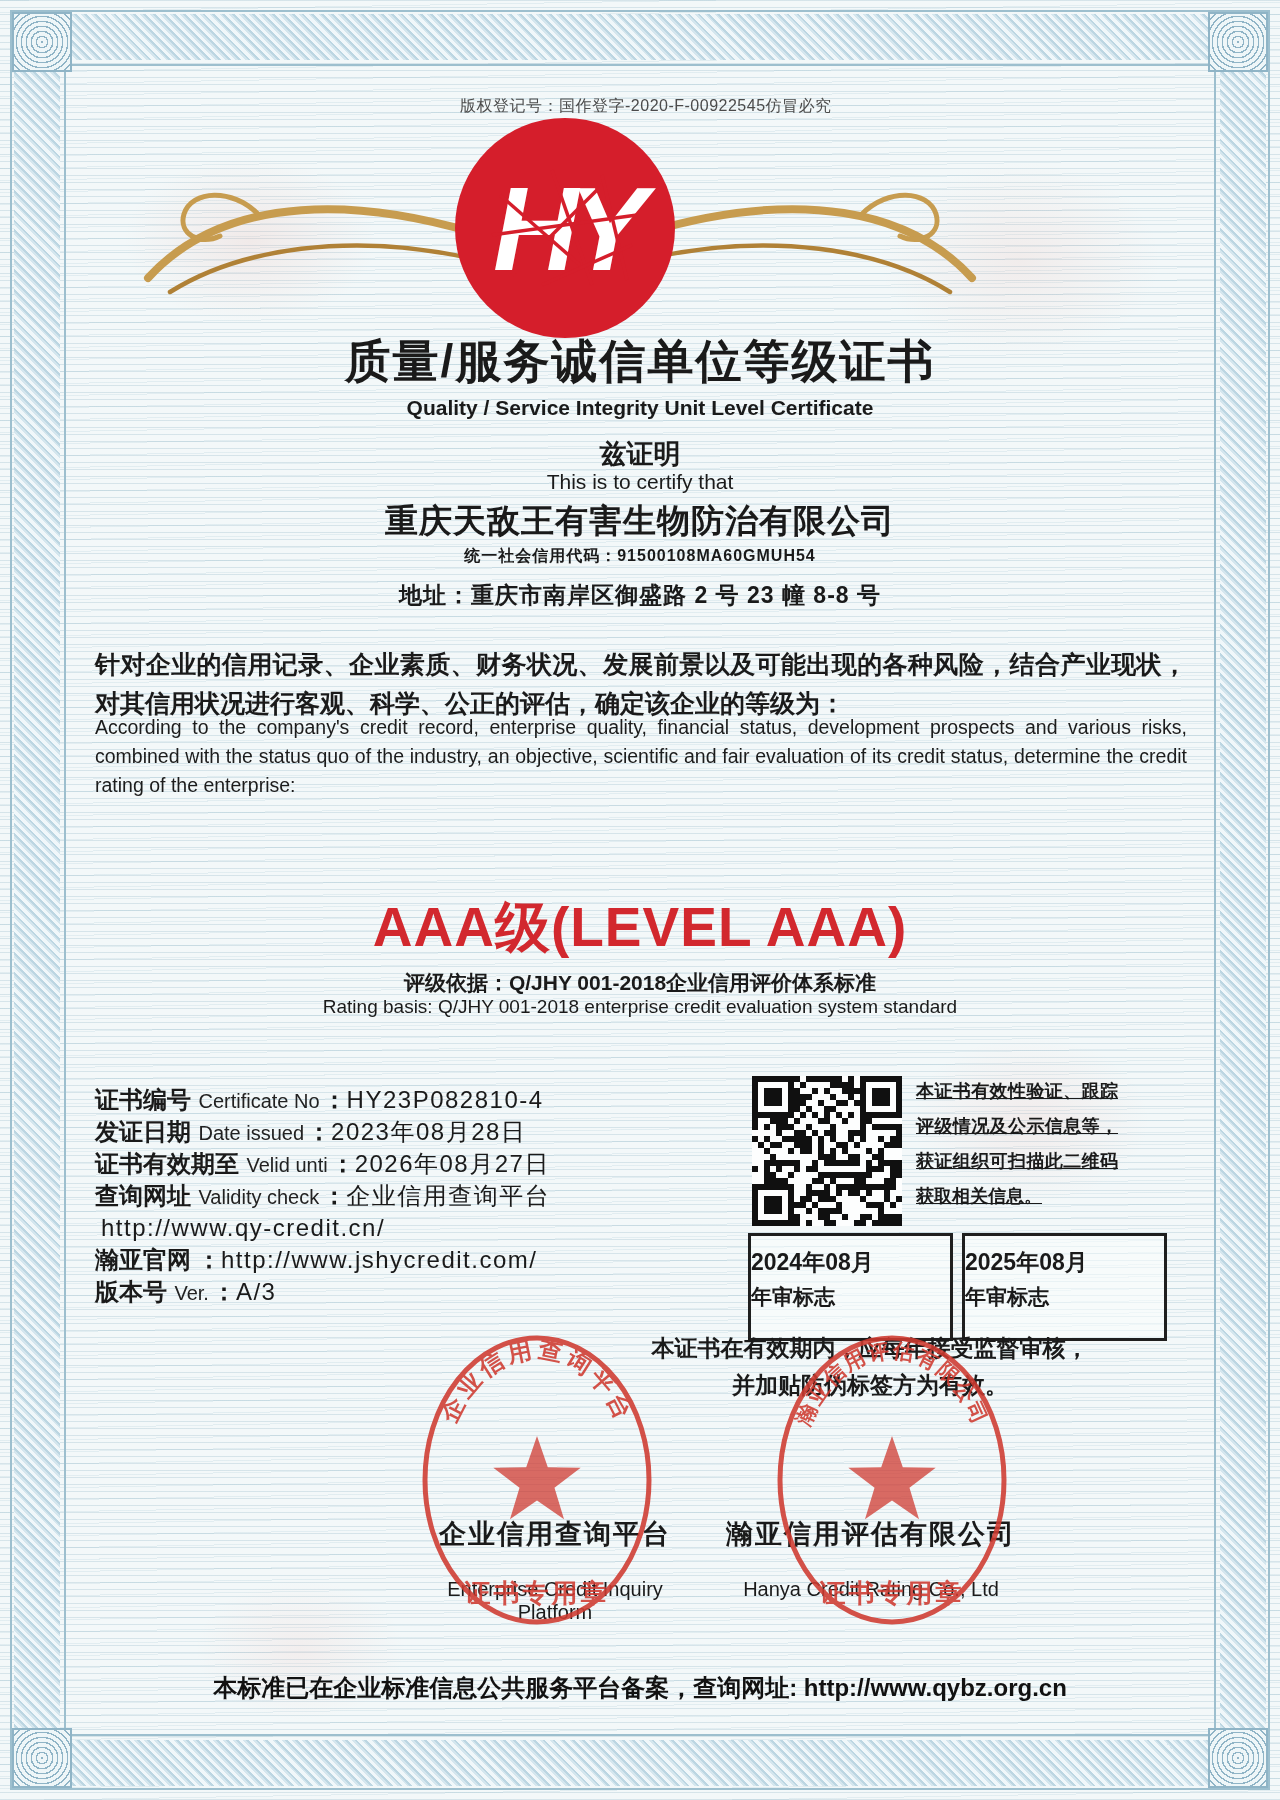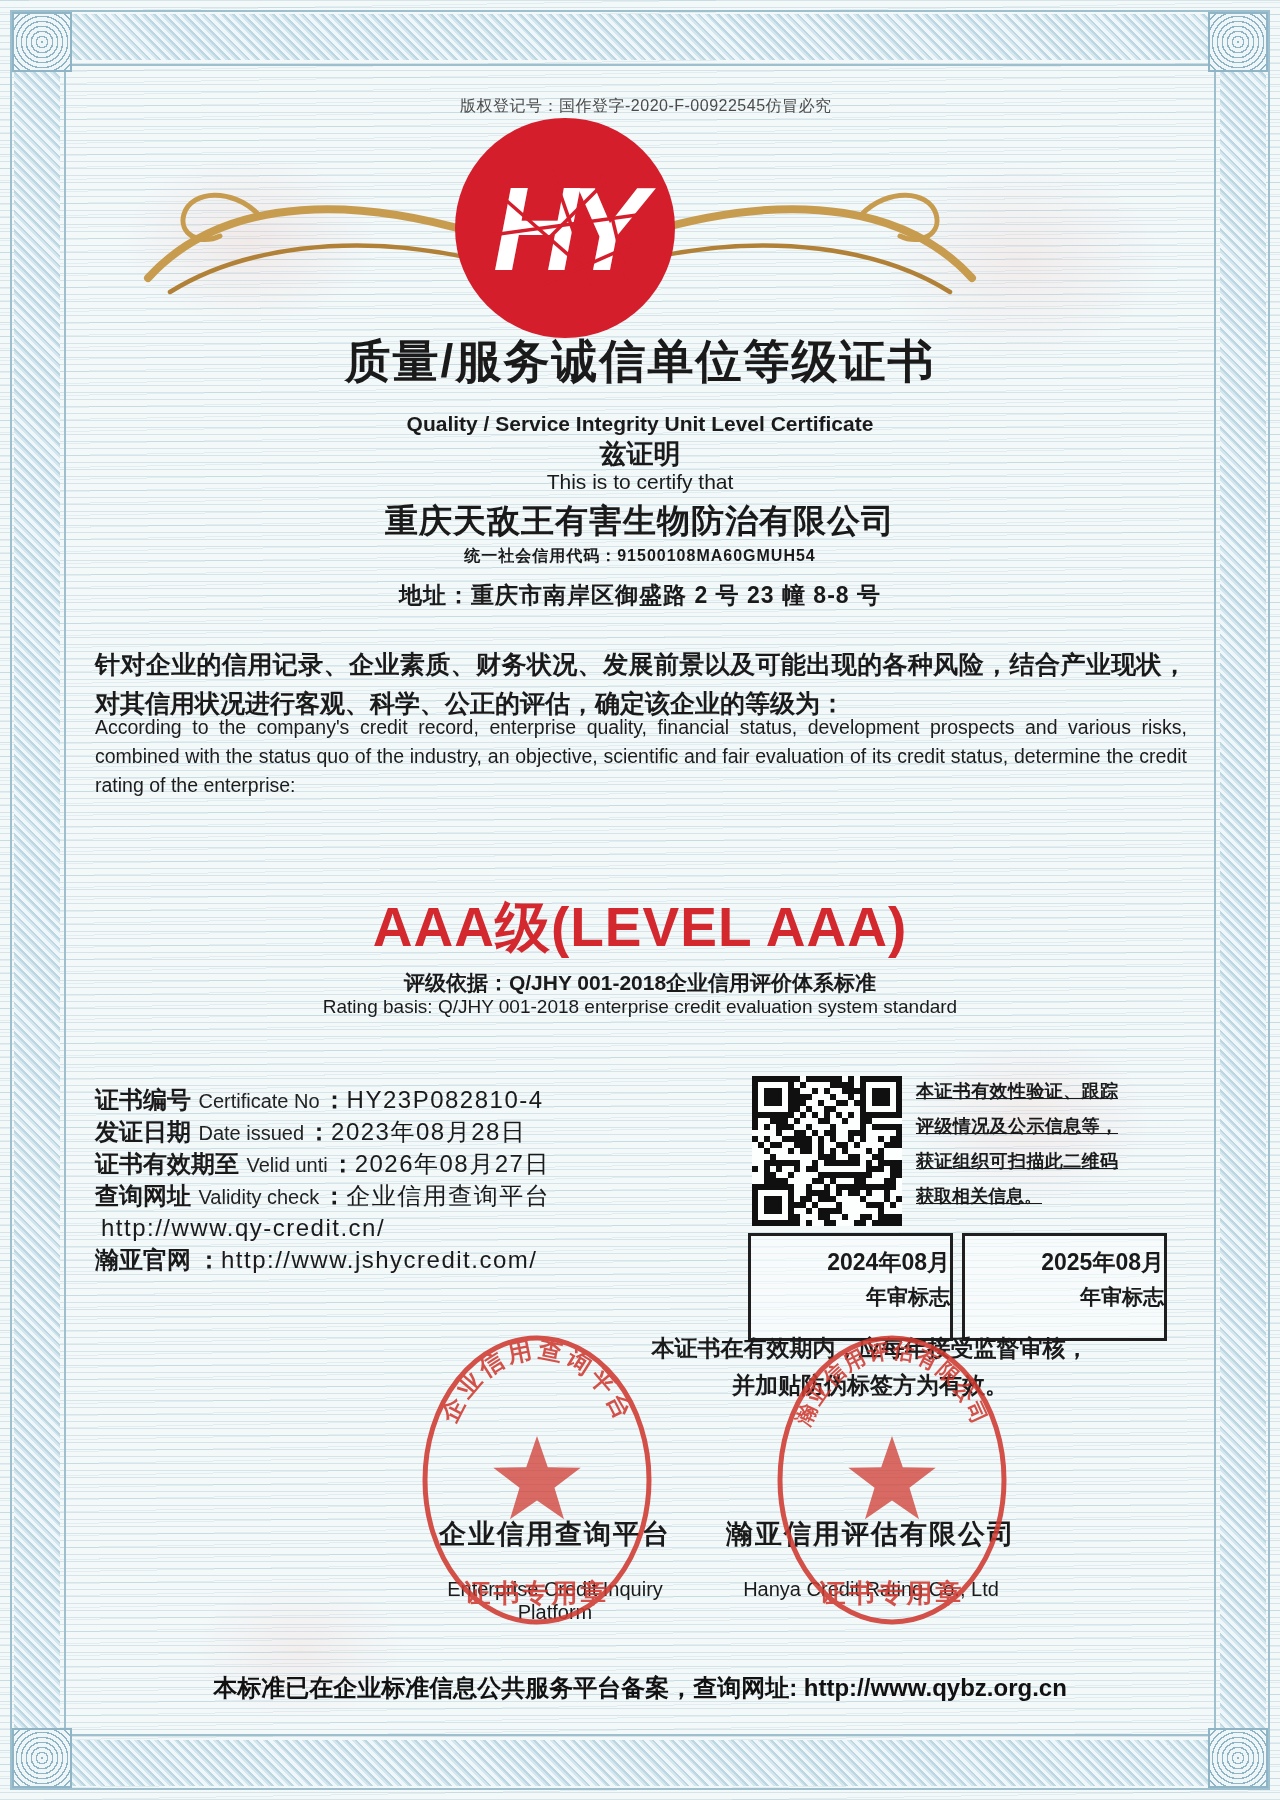--- a/index.html
+++ b/index.html
@@ -24,21 +24,21 @@
   .f-band{position:absolute;inset:14px;border:46px solid #cfe2ea;
     border-image:repeating-linear-gradient(45deg,#bcd6e2 0 2px,#f0f7fa 2px 5px,#d4e6ee 5px 7px) 46;
     pointer-events:none;}
   .f-inner{position:absolute;inset:64px;border:2px solid #9dbfce;pointer-events:none;}
   .corner{position:absolute;width:60px;height:60px;border:2px solid #8fb4c6;
     background:repeating-radial-gradient(circle at 50% 50%, #8fb4c6 0 1.5px, #eef6f8 1.5px 5px);}
   
   .copyright{left:460px;top:96px;font-size:16px;font-weight:500;color:#4b4b4b;letter-spacing:0.5px;z-index:3;}
   .logo{left:452px;top:115px;width:226px;height:226px;z-index:3;}
   .title-zh{top:331px;font-size:46px;font-weight:800;letter-spacing:2px;z-index:2;}
-  .title-en{top:412px;font-size:21px;font-weight:600;z-index:2;}
+  .title-en{top:396px;font-size:21px;font-weight:600;z-index:2;}
   .certify-zh{top:436px;font-size:27px;font-weight:600;}
   .certify-en{top:470px;font-size:21px;font-weight:500;}
   .company-name{top:499px;font-size:33px;font-weight:800;letter-spacing:1px;}
   .credit-code{top:546px;font-size:16px;font-weight:600;letter-spacing:1px;}
   .address{top:580px;font-size:23px;font-weight:600;letter-spacing:1px;}
   
   .eval-zh{left:95px;top:645px;width:1092px;font-size:25px;font-weight:600;line-height:39px;text-align:justify;}
   .eval-en{left:95px;top:713px;width:1092px;font-size:19.5px;font-weight:400;line-height:29px;text-align:justify;color:#1c1c1c;}
   .aaa{top:891px;font-size:55px;font-weight:800;color:#d2282e;letter-spacing:1px;}
   .basis-zh{top:969px;font-size:21px;font-weight:600;}
@@ -47,21 +47,21 @@
   .details{left:95px;top:1084px;width:640px;}
   .dline{height:32px;line-height:32px;white-space:nowrap;}
   .dline .zh{font-size:24px;font-weight:700;text-align:right;}
   .dline .en{font-size:20px;font-weight:500;color:#222;margin:0 3px;}
   .dline .sep{font-size:24px;font-weight:700;}
   .dline .val{font-size:24px;font-weight:500;letter-spacing:1.5px;}
   
   .qr{left:752px;top:1076px;width:150px;height:150px;background:#fdfefe;z-index:2;}
   .qr-note{left:916px;top:1074px;width:202px;font-size:18px;font-weight:600;line-height:35px;text-align:justify;text-decoration:underline;}
   .yearbox{position:absolute;top:1233px;width:205px;height:108px;border:3px solid #1f1f1f;
-    background:rgba(250,253,254,0.55);text-align:right;padding-top:11px;}
+    background:rgba(250,253,254,0.55);text-align:left;padding-top:11px;}
   .yearbox .p{font-size:23px;font-weight:600;}
   .yearbox .l{font-size:21px;font-weight:600;margin-top:5px;}
   .supervision{left:640px;top:1330px;width:460px;text-align:center;font-size:23px;font-weight:600;line-height:37px;}
   
   .stamp{position:absolute;z-index:4;opacity:0.88;}
   .issuer{position:absolute;top:1516px;text-align:center;z-index:3;}
   .issuer .n{font-size:27px;font-weight:800;letter-spacing:2px;}
   .issuer .e{font-size:20px;font-weight:400;margin-top:26px;}
   .footer{top:1672px;font-size:24px;font-weight:700;color:#111;z-index:2;}
 </style>
@@ -136,20 +136,24 @@
     </div>
     <div class="dline">
       <span class="zh">查询网址</span>
       <span class="en">Validity check</span><span class="sep">：</span><span class="val">企业信用查询平台</span>
     </div>
     <div class="dline">
       <span class="zh"></span><span class="en"></span><span class="sep"></span><span class="val">http://www.qy-credit.cn/</span>
     </div>
     <div class="dline">
       <span class="zh">瀚亚官网</span><span class="en"></span><span class="sep">：</span><span class="val">http://www.jshycredit.com/</span>
+    </div>
+    <div class="dline">
+      <span class="zh">版本号</span>
+      <span class="en">Ver.</span><span class="sep">：</span><span class="val">A/3</span>
     </div>
   </div>
 
   <div class="abs qr">
     <svg id="qrsvg" width="150" height="150" viewBox="0 0 150 150" fill="#101010">
         <rect x="0" y="0" width="6" height="6"></rect>
         <rect x="6" y="0" width="6" height="6"></rect>
         <rect x="12" y="0" width="6" height="6"></rect>
         <rect x="18" y="0" width="6" height="6"></rect>
         <rect x="24" y="0" width="6" height="6"></rect>

